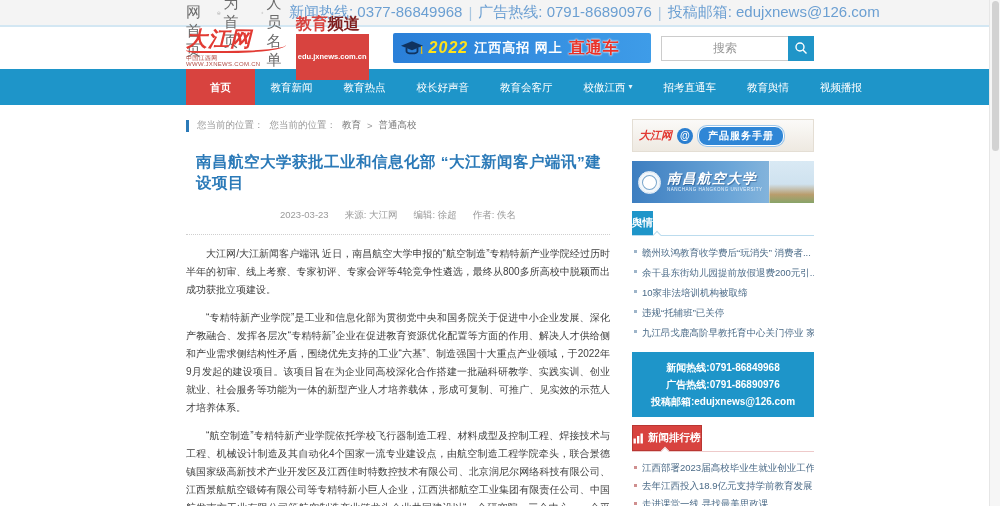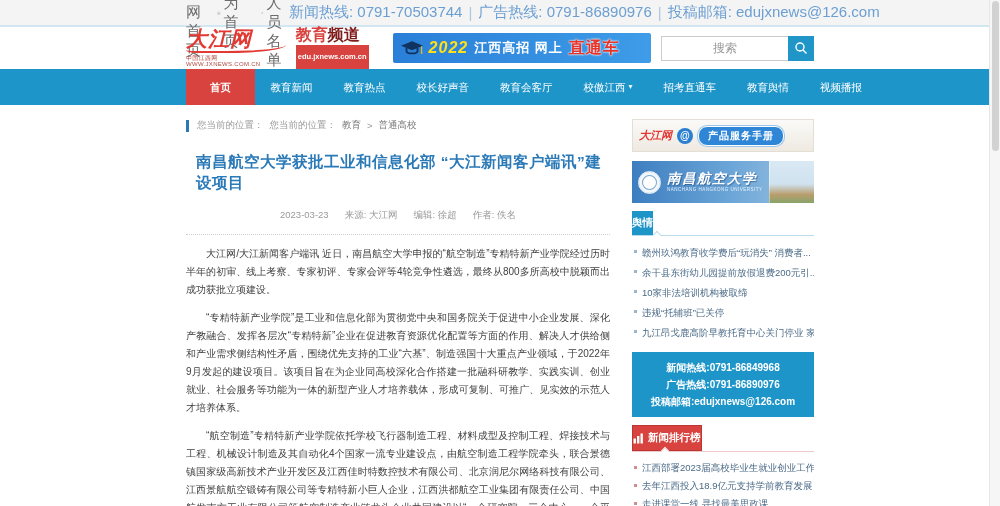--- a/index.html
+++ b/index.html
@@ -20,21 +20,21 @@
   
   .header { background:#fff; }
   .header-inner { display:flex; align-items:center; height:42px; gap:10px; }
   .logo { display:flex; flex-direction:column; line-height:1; cursor:pointer; text-decoration:none; }
   .logo-main { font-size:21px; font-weight:bold; font-style:italic; color:#e23a33; font-family:"Liberation Serif",serif; letter-spacing:1px; border-bottom:2px solid #e23a33; border-radius:0 0 60% 10%/0 0 8px 3px; padding-bottom:1px; }
   .logo-sub { font-size:6px; color:#b04a42; margin-top:2px; letter-spacing:.3px; }
   .channel { display:flex; flex-direction:column; line-height:1; text-decoration:none; cursor:pointer; }
   .channel-title { font-weight:bold; font-size:16px; }
   .channel-title .red { color:#d8433f; }
   .channel-title .black { color:#7f1d1d; }
-  .channel-domain { background:#d8433f; color:#fff; font-size:7.5px; text-align:left; padding:8px 2px; margin-top:2px; font-weight:bold; }
+  .channel-domain { background:#d8433f; color:#fff; font-size:7.5px; text-align:left; padding:19px 2px; margin-top:2px; font-weight:bold; }
   .promo { margin-left:14px; width:278px; height:30px; background:linear-gradient(90deg,#2a7fd8,#3e9ce8); border-radius:2px; display:flex; align-items:center; gap:6px; padding:0 8px; text-decoration:none; cursor:pointer; }
   .cap { width:22px; height:15px; display:inline-block; }
   .promo-year { color:#ffe11a; font-size:16px; font-weight:bold; font-style:italic; letter-spacing:1px; }
   .promo-text { color:#fff; font-size:13px; font-weight:bold; letter-spacing:1px; }
   .promo-highlight { color:#e8332a; font-size:16px; font-weight:bold; letter-spacing:1px; text-shadow:0 0 2px #fff,0 0 2px #fff; }
   .search { margin-left:auto; display:flex; align-items:center; }
   .search-input { width:127px; height:25px; border:1px solid #ccc; border-right:none; padding:0 7px; font-size:12px; color:#333; outline:none;text-align:center; }
   .search-input::placeholder { color:#999; }
   .search-btn { width:26px; height:25px; background:#2095c8; border:none; cursor:pointer; display:flex; align-items:center; justify-content:center; }
 
@@ -115,21 +115,21 @@
         </a>
         <a class="toplink">
           <svg class="tb-icon" viewBox="0 0 12 12">
               <circle cx="6" cy="3.6" r="2.1" fill="none" stroke="#8a8a8a"></circle>
               <path d="M1.8 10.6 C1.8 7.8 10.2 7.8 10.2 10.6" fill="none" stroke="#8a8a8a"></path>
             </svg>
           <span>工作人员名单</span>
         </a>
       </div>
       <div class="topbar-right">
-        <span>新闻热线: 0791-70503744</span>
+        <span>新闻热线: 0377-86849968</span>
         <span class="sep">|</span>
         <span>广告热线: 0791-86890976</span>
         <span class="sep">|</span>
         <span>投稿邮箱: edujxnews@126.com</span>
       </div>
     </div>
   </div>
 
   <div class="header">
     <div class="container header-inner">

